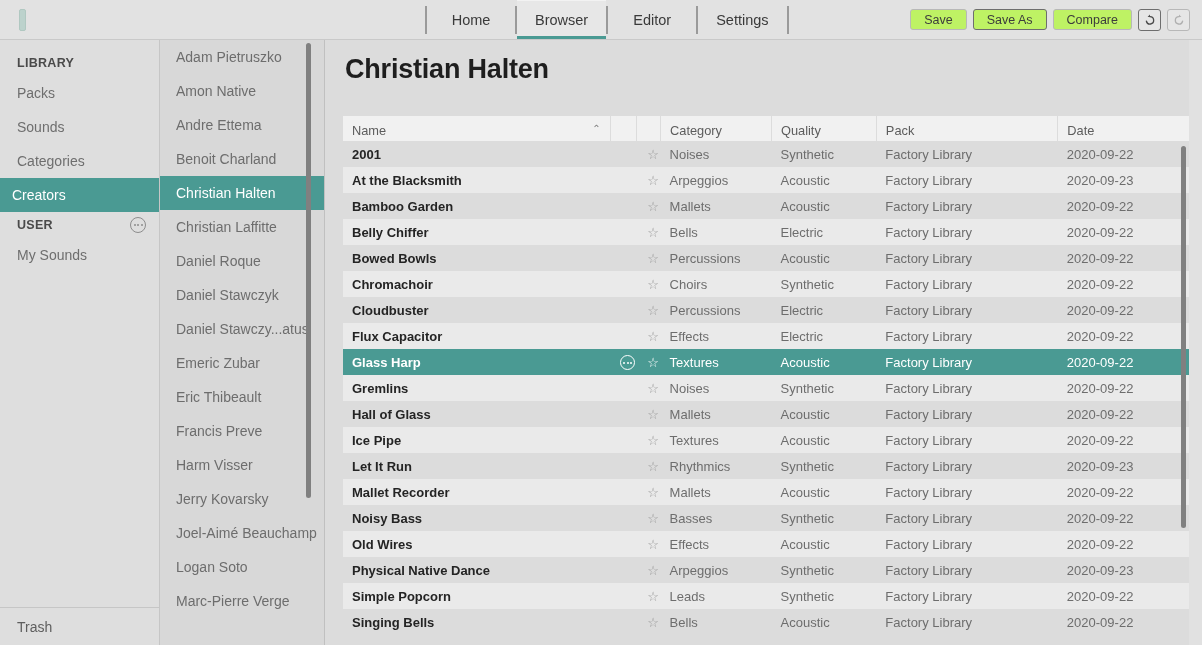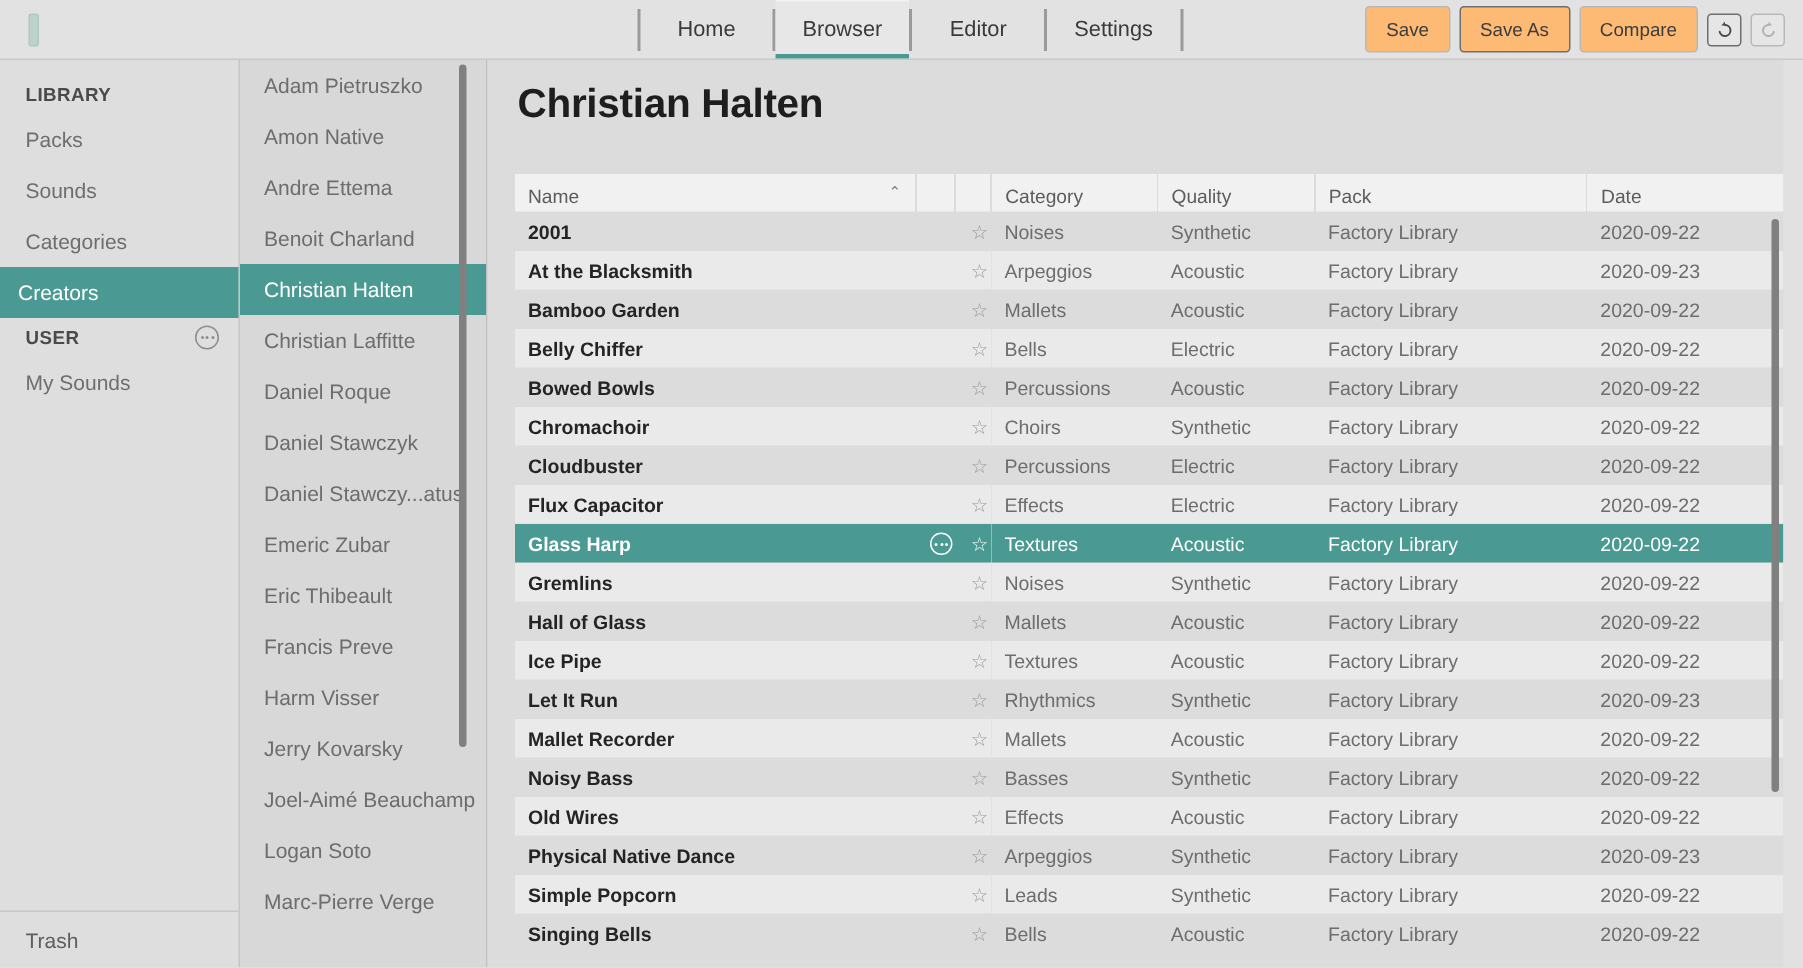--- a/index.html
+++ b/index.html
@@ -88,25 +88,25 @@
   .topbar-spacer { flex: 1 1 auto; }
 
   .top-actions {
     display: flex;
     align-items: center;
     gap: 6px;
     padding-right: 12px;
     flex: 0 0 auto;
   }
   .tbtn {
-    height: 31px;
+    height: 21px;
     padding: 0 13px;
     font-size: 12.5px;
     color: #3c3c3c;
-    background: #fdba74;
+    background: #bef264;
     border: 1px solid #b8b8b8;
     border-radius: 3px;
     display: flex;
     align-items: center;
     justify-content: center;
     cursor: default;
     user-select: none;
   }
   .tbtn.strong { border-color: #6e6e6e; text-align: center; }
   .icon-btn {

